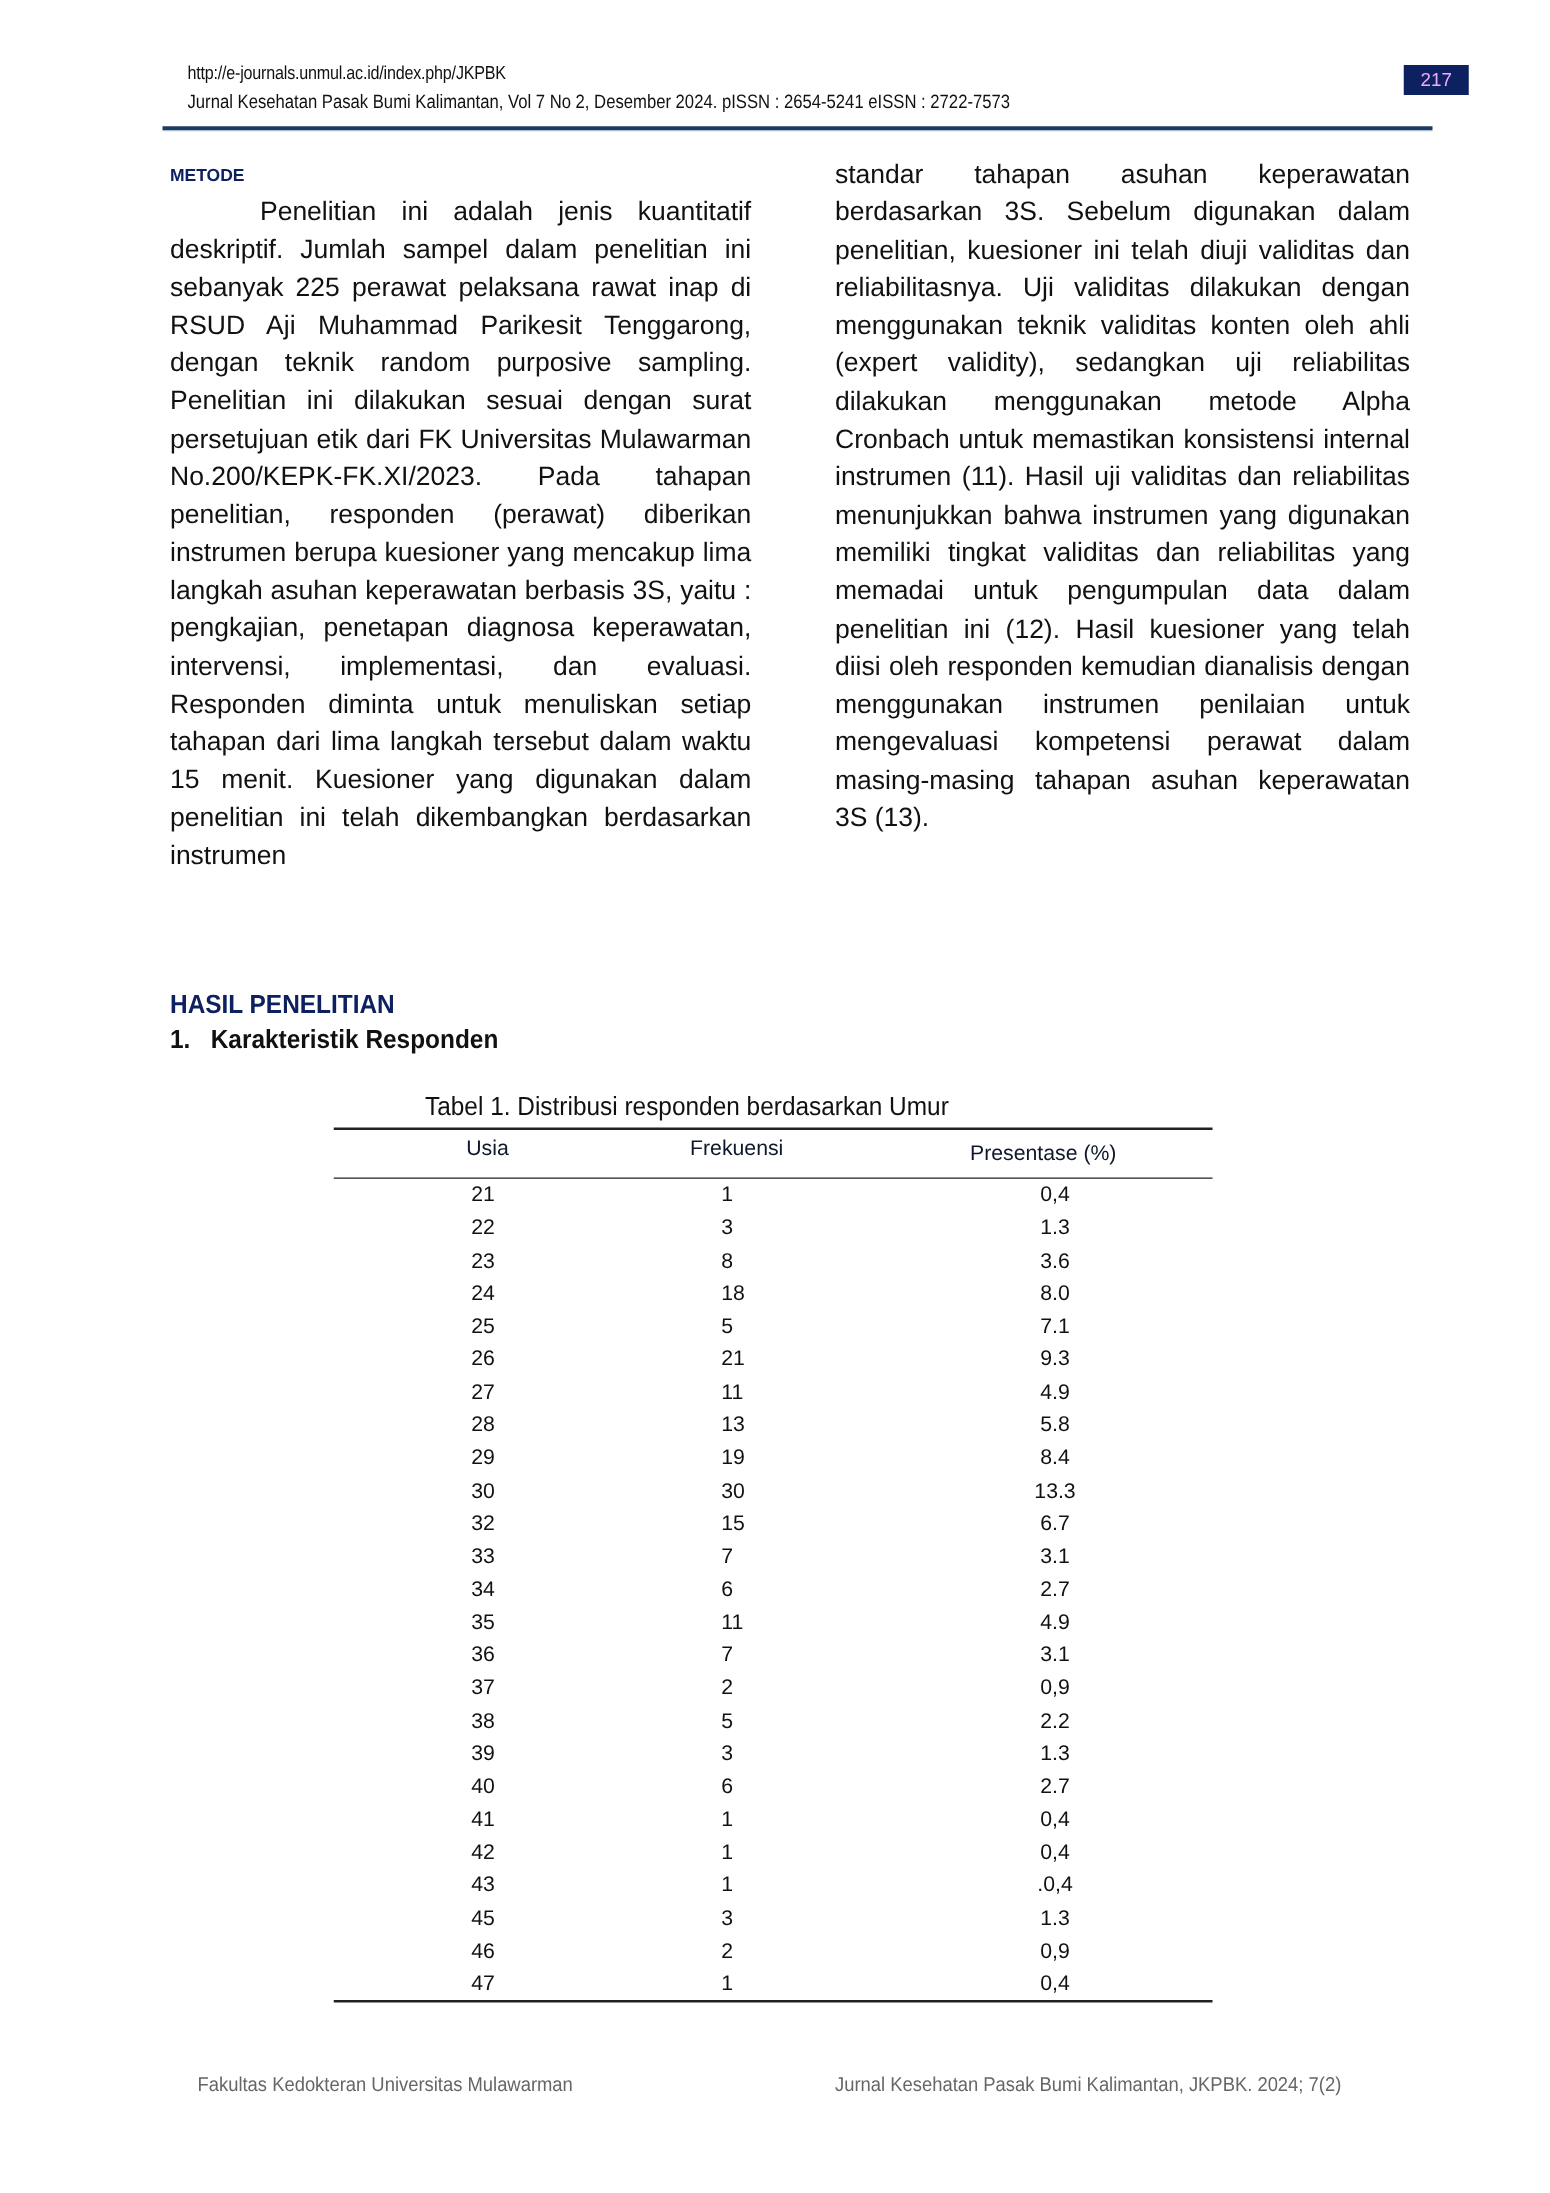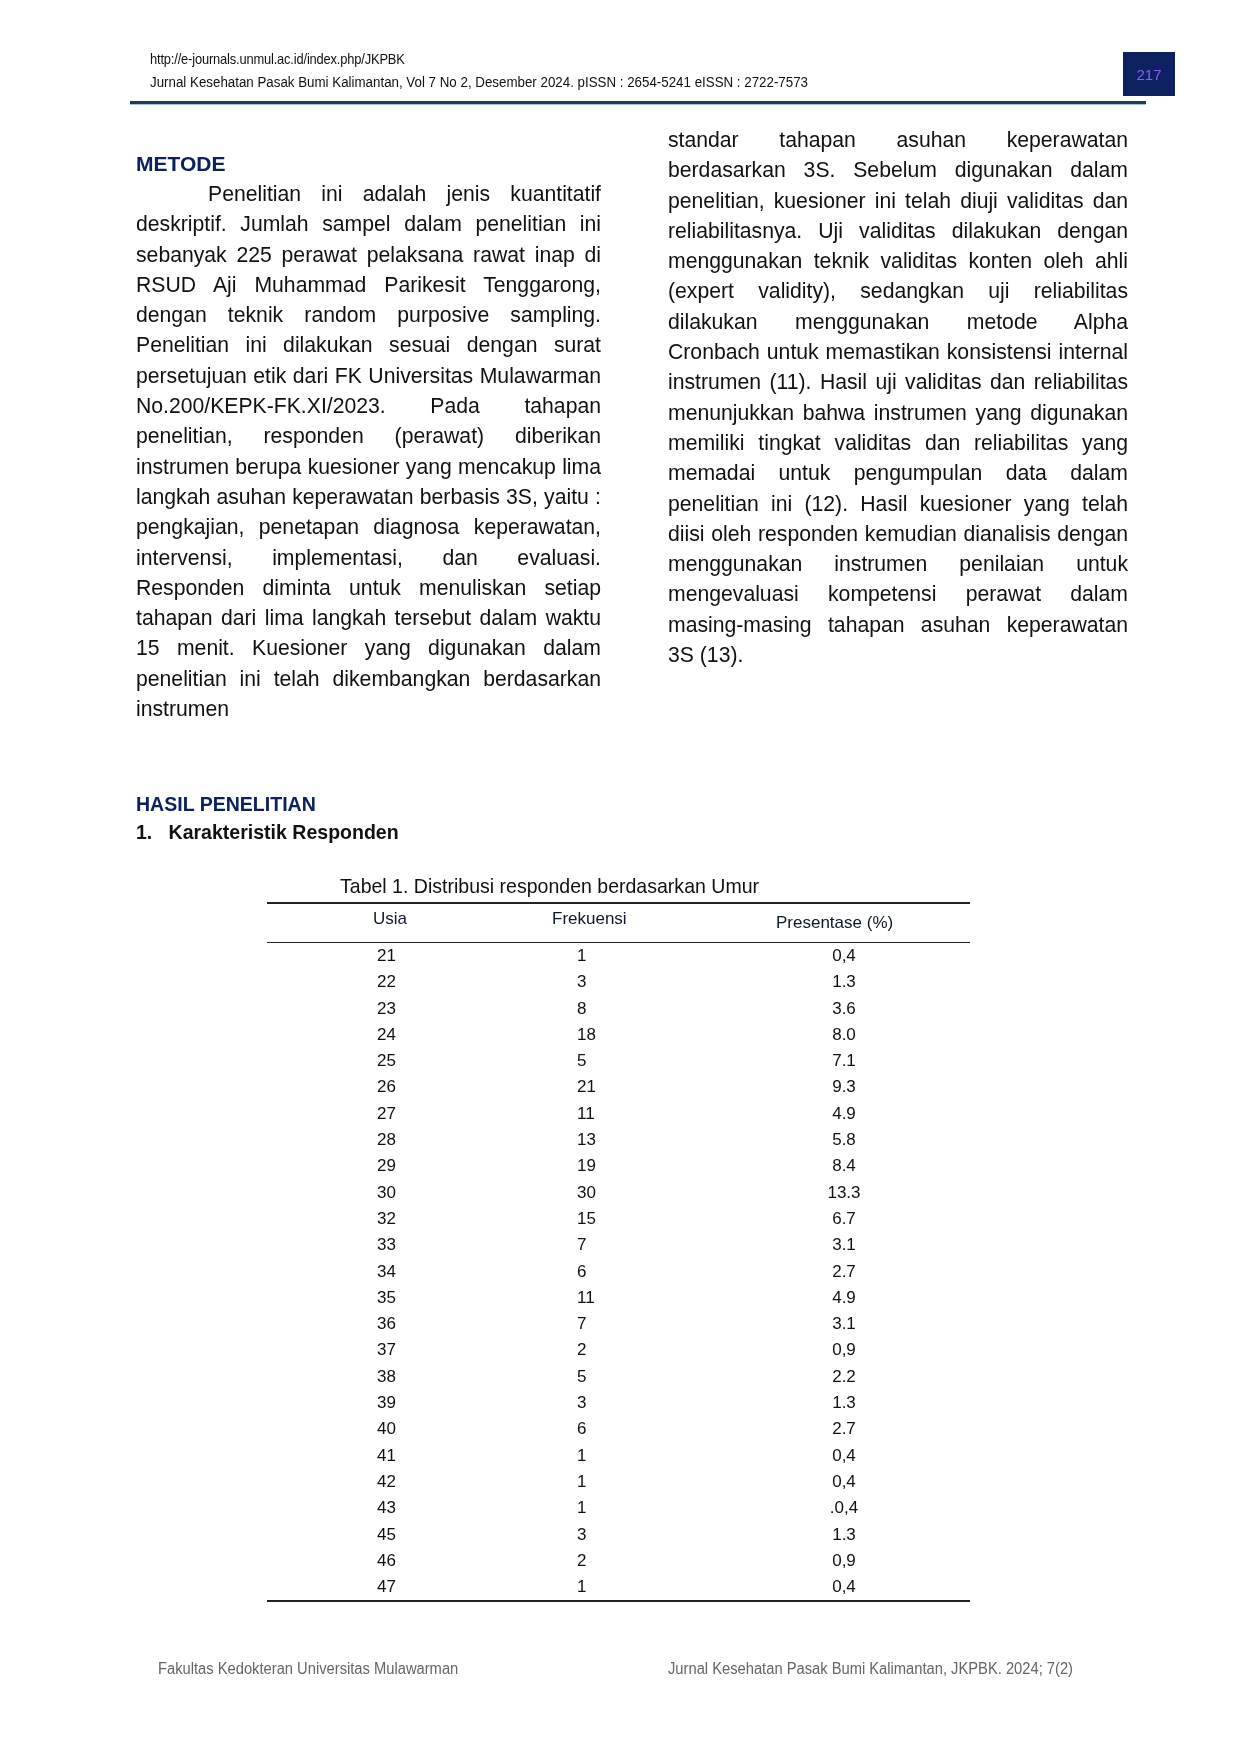--- a/index.html
+++ b/index.html
@@ -1,27 +1,27 @@
 <!DOCTYPE html>
 <html><head>
   <meta charset="utf-8">
   <style>
     html, body { margin: 0; padding: 0; background: #ffffff; }
     body { width: 1240px; height: 1754px; position: relative; overflow: hidden; font-family: "Liberation Sans", sans-serif; color: #111; }
 
     .hdr-url { position: absolute; left: 150px; top: 50px; font-family: "Liberation Sans Narrow", "Liberation Sans", sans-serif; font-size: 15px; letter-spacing: -0.2px; color: #111; transform: scaleX(0.86); transform-origin: left center; }
     .hdr-journal { position: absolute; left: 150px; top: 73px; font-size: 15.5px; color: #111; transform: scaleX(0.86); transform-origin: left center; white-space: nowrap; }
-    .page-badge { position: absolute; left: 1123px; top: 52px; width: 52px; height: 44px; background: #0d2160; color: #8b5cf6; font-size: 15px; display: flex; align-items: center; justify-content: center; }
+    .page-badge { position: absolute; left: 1123px; top: 52px; width: 52px; height: 24px; background: #0d2160; color: #f0abfc; font-size: 15px; display: flex; align-items: center; justify-content: center; }
     .hdr-rule { position: absolute; left: 130px; top: 101px; width: 1016px; height: 3px; background: #1f3a5f; }
     .hdr-rule2 { position: absolute; left: 130px; top: 104px; width: 1016px; height: 1px; background: #a9bfd6; }
 
     .col { position: absolute; top: 125px; width: 465px; font-size: 21.2px; line-height: 30.3px; text-align: justify; }
     .col-left { left: 136px; }
     .col-right { left: 668px; width: 460px; top: 125px; }
-    .sec-title { color: #0d2160; font-weight: bold; font-size: 21px; line-height: 30px; margin-top: 24px; }
+    .sec-title { color: #0d2160; font-weight: bold; font-size: 14px; line-height: 30px; }
     .para { margin: 0; text-indent: 72px; }
     .para-noindent { margin: 0; text-indent: 0; }
 
     .hasil { position: absolute; left: 136px; top: 792px; color: #0d2160; font-weight: bold; font-size: 21px; transform: scaleX(0.93); transform-origin: left center; }
     .sub { position: absolute; left: 136px; top: 820px; font-weight: bold; font-size: 21px; color: #111; transform: scaleX(0.93); transform-origin: left center; }
     .sub .num { display: inline-block; width: 35px; }
 
     .tbl-caption { position: absolute; left: 340px; top: 874px; font-size: 21px; color: #111; transform: scaleX(0.93); transform-origin: left center; white-space: nowrap; }
     .tbl-wrap { position: absolute; left: 267px; top: 902px; width: 703px; }
     .tbl-rule-top { height: 1.5px; background: #222; }

